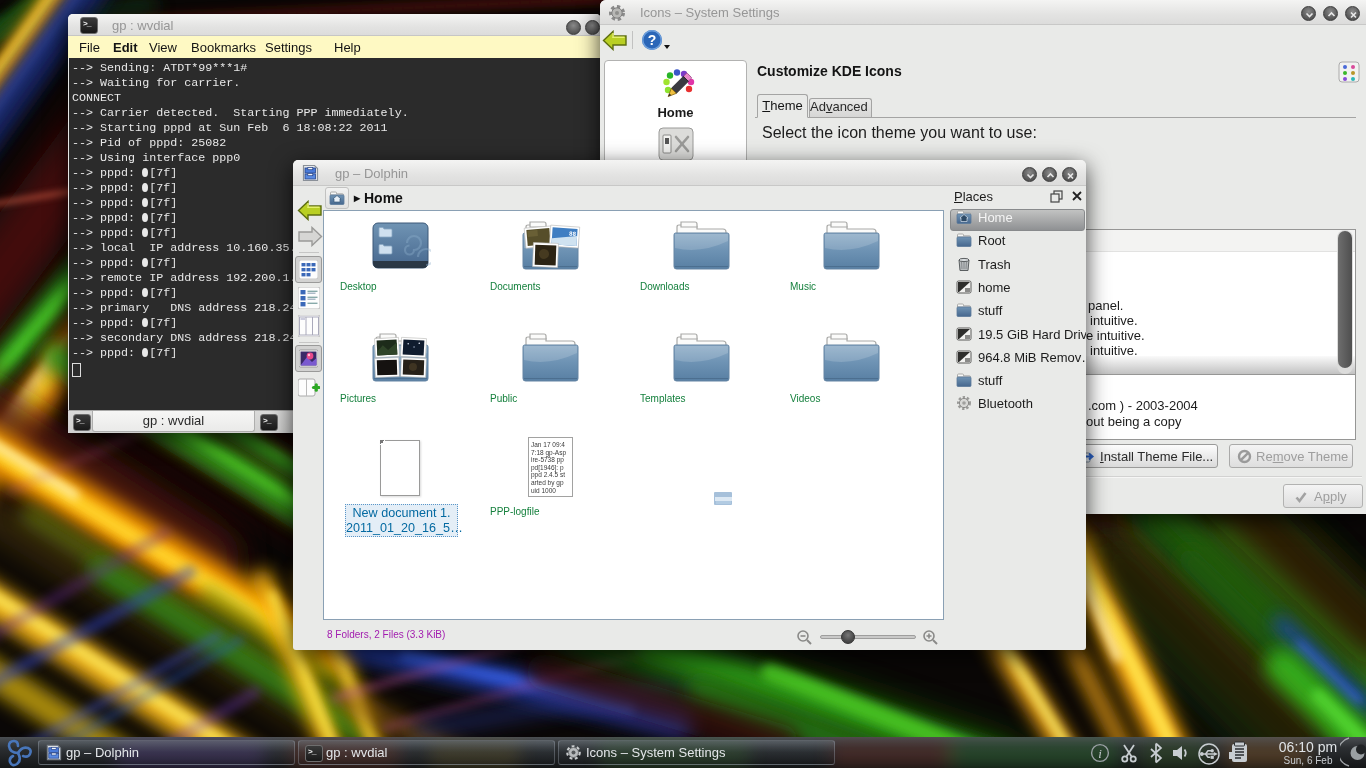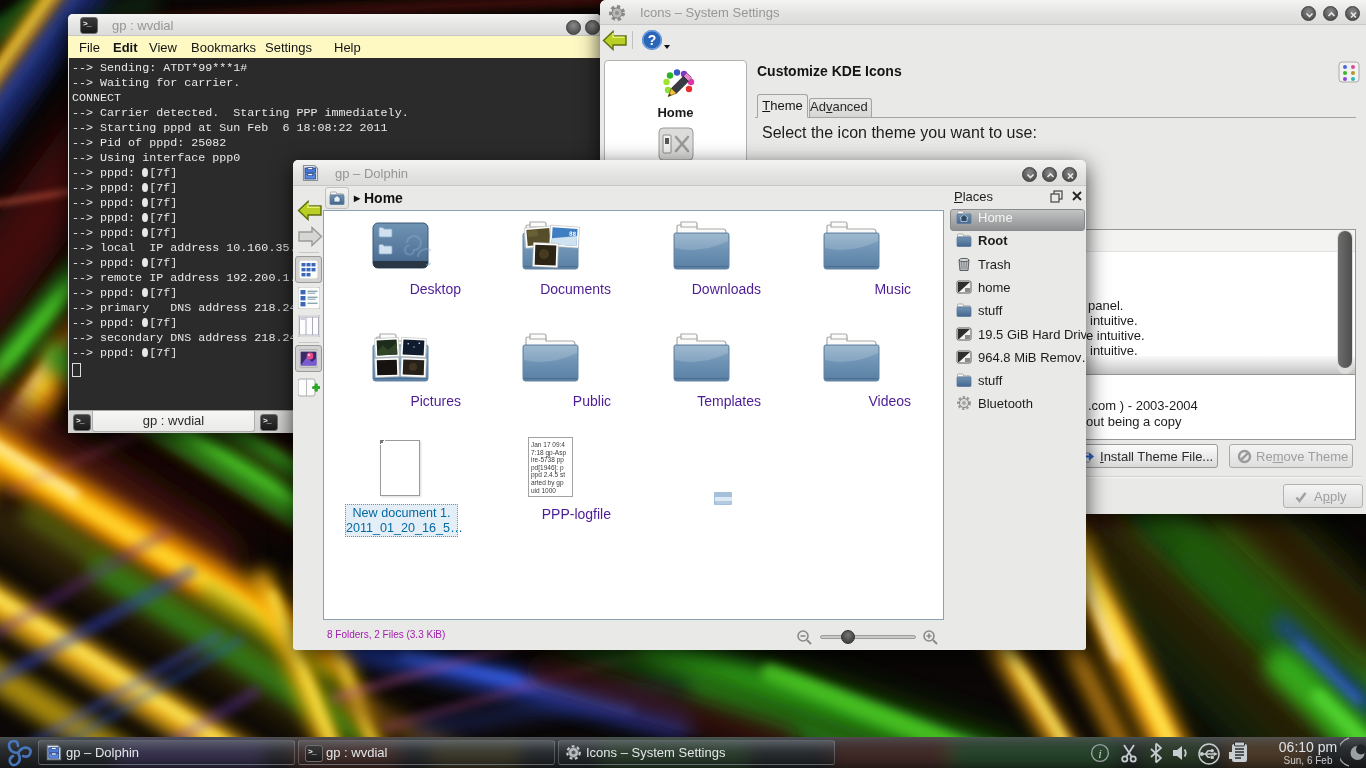--- a/index.html
+++ b/index.html
@@ -16,21 +16,21 @@
 #term .tbar{height:22px;border-radius:5px 5px 0 0;}
 #tmenu{position:absolute;left:0;right:0;top:22px;height:22px;background:#fef9c3;font-size:13px;color:#141414;}
 #tmenu span{position:absolute;top:4px;}
 #tbody{position:absolute;left:1px;top:44px;width:531px;height:352px;background:#2b2b2b;color:#e8e8e8;font-family:"Liberation Mono",monospace;font-size:11.7px;line-height:15px;white-space:pre;overflow:hidden;padding:3px 0 0 3px;box-sizing:border-box;}
 #ttabs{position:absolute;left:0;right:0;bottom:0;height:23px;background:linear-gradient(#dadad9,#d0d0cf);border-top:1px solid #a8a8a7;box-sizing:border-box;}
 .rep{display:inline-block;width:6px;height:9px;background:#e8e8e8;border-radius:50% 50% 50% 50%;margin-right:1px;position:relative;top:1px;}
 .curs{display:inline-block;width:7px;height:12px;border:1px solid #dcdcdc;position:relative;top:2px;}
 .kicon{position:absolute;width:16px;height:15px;background:linear-gradient(#3a3a3a,#191919);border:1px solid #6e6e6e;border-radius:3px;}
 .kicon:after{content:">_";position:absolute;left:2px;top:1px;color:#efefef;font:bold 8px "Liberation Mono",monospace;letter-spacing:-1px;}
 
-.lbl{position:absolute;width:121px;text-align:right;font-size:14px;color:#4c1d95;}
+.lbl{position:absolute;width:121px;text-align:left;font-size:10px;color:#15803d;}
 .plc{position:absolute;left:663px;height:22px;font-size:13px;color:#1c1c1c;white-space:nowrap;}
 .plc svg{vertical-align:-3px;}
 .plc span{margin-left:6px;}
 
 #bar{position:absolute;left:0;top:737px;width:1366px;height:31px;background:linear-gradient(#4a4e52,#2c2f32 35%,#1b1d1f 80%,#141617);z-index:5;}
 .tkb{position:absolute;top:3px;height:25px;border:1px solid rgba(175,185,195,.32);border-radius:3px;background:linear-gradient(rgba(130,140,150,.35),rgba(60,68,76,.2) 50%,rgba(25,28,32,.22));box-sizing:border-box;color:#e3e6e9;font-size:13px;}
 .tkb .ti{position:absolute;left:6px;top:3px;}
 .tkb .tx{position:absolute;left:27px;top:4px;white-space:nowrap;}
 </style></head>
 <body>
@@ -534,21 +534,21 @@
       <rect x="1" y="4" width="8" height="8" fill="#e9eae8" stroke="#444" stroke-width="1.2"></rect>
     </svg>
  <svg class="abs" style="left:778px;top:30px;" width="12" height="12" viewBox="0 0 12 12">
       <path d="M2,2 L10,10 M10,2 L2,10" stroke="#222" stroke-width="1.8"></path>
     </svg>
  <div class="abs" style="left:657px;top:49px;width:135px;height:22px;border-radius:3px;background:linear-gradient(#c2c3c2,#8f9193);border:1px solid #888a8c;box-sizing:border-box;"></div>
  <div class="plc" style="top:49px;"><svg width="16" height="16" viewBox="0 0 16 16">
         <use href="#fold16"></use>
         <path d="M4,9 L8,5.5 L12,9 L11,9 L11,12.5 L5,12.5 L5,9 Z" fill="#2e4a66" stroke="#e8f0f8" stroke-width=".6"></path>
       </svg><span style="color:#f4f4f4;">Home</span></div>
- <div class="plc" style="top:72px;font-weight:bold;"><svg width="16" height="16" viewBox="0 0 16 16">
+ <div class="plc" style="top:72px;"><svg width="16" height="16" viewBox="0 0 16 16">
         <use href="#fold16"></use>
       </svg><span>Root</span></div>
  <div class="plc" style="top:96px;"><svg width="16" height="16" viewBox="0 0 16 16">
         <path d="M3,4 L13,4 L12,14.5 L4,14.5 Z" fill="#b8bcbe" stroke="#5a5e60"></path>
         <ellipse cx="8" cy="4" rx="5" ry="1.6" fill="#d8dcde" stroke="#5a5e60"></ellipse>
         <path d="M5.5,6 L6,13 M8,6 L8,13 M10.5,6 L10,13" stroke="#7a7e80" stroke-width=".8"></path>
       </svg><span>Trash</span></div>
  <div class="plc" style="top:119px;"><svg width="16" height="16" viewBox="0 0 16 16">
         <use href="#hdd16"></use>
       </svg><span>home</span></div>

